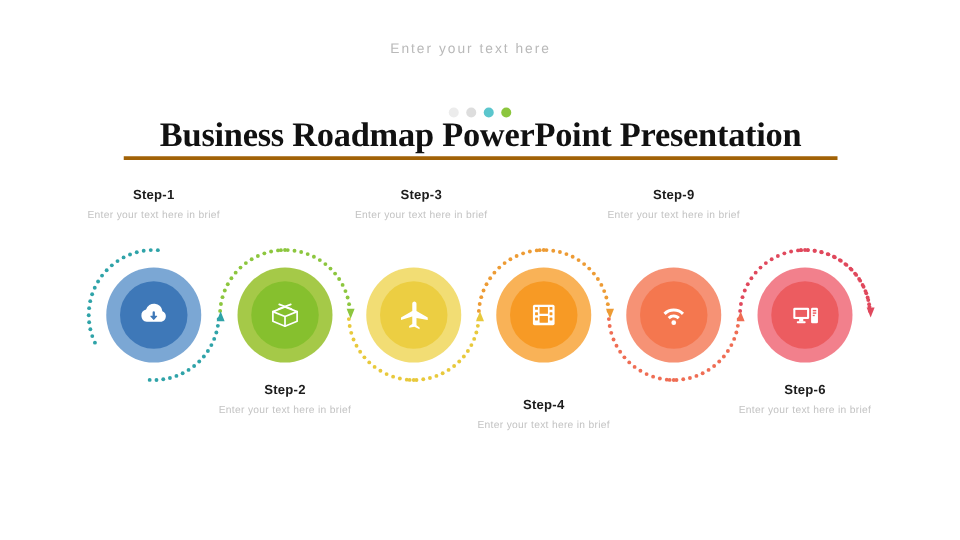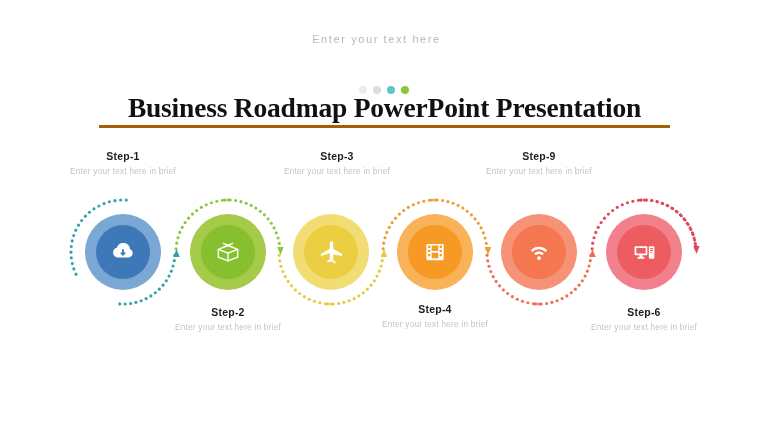--- a/index.html
+++ b/index.html
@@ -462,21 +462,21 @@
           <div class="desc">Enter your text here in brief</div>
         </div>
         <div class="label" style="left: 128px; top: 305px;">
           <div class="step">Step-2</div>
           <div class="desc">Enter your text here in brief</div>
         </div>
         <div class="label" style="left: 237px; top: 149px;">
           <div class="step">Step-3</div>
           <div class="desc">Enter your text here in brief</div>
         </div>
-        <div class="label" style="left: 335px; top: 302px;">
+        <div class="label" style="left: 335px; top: 317px;">
           <div class="step">Step-4</div>
           <div class="desc">Enter your text here in brief</div>
         </div>
         <div class="label" style="left: 439px; top: 149px;">
           <div class="step">Step-9</div>
           <div class="desc">Enter your text here in brief</div>
         </div>
         <div class="label" style="left: 544px; top: 305px;">
           <div class="step">Step-6</div>
           <div class="desc">Enter your text here in brief</div>

